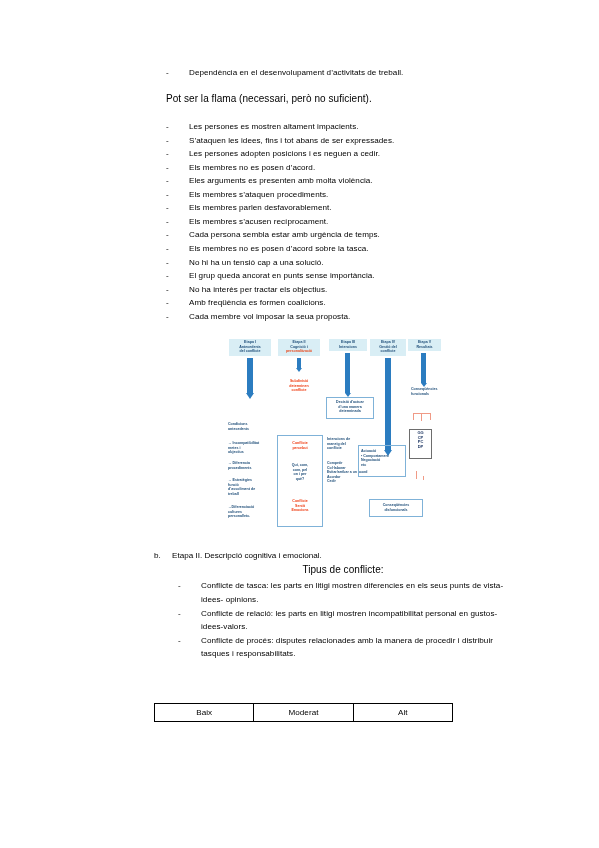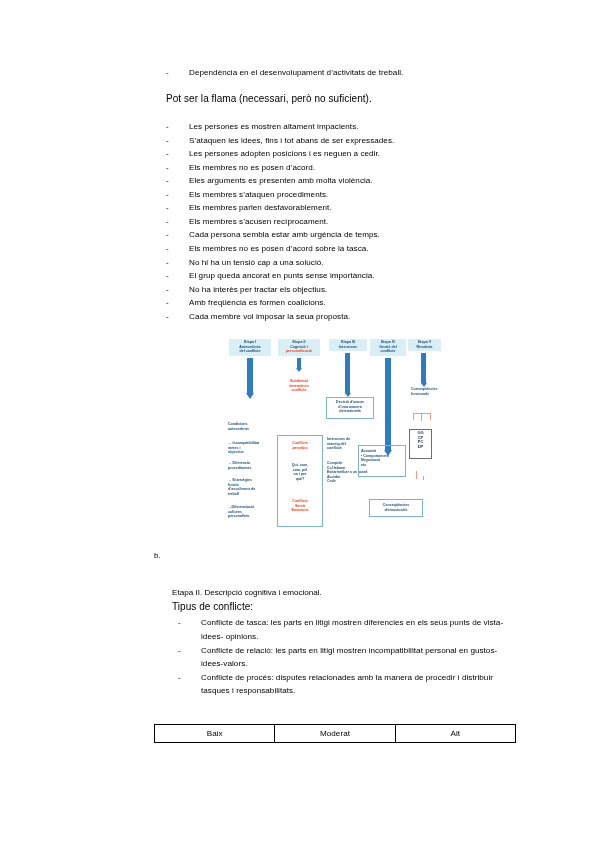--- a/index.html
+++ b/index.html
@@ -75,21 +75,21 @@
   
   .lettered {
     display: flex;
     font-size: 8.1px;
     line-height: 13.6px;
   }
   .lettered .marker {
     width: 18px;
     flex: 0 0 18px;
   }
-  .lettered .lettered-body { flex: 1 1 auto; margin-top: 37px; }
+  .lettered .lettered-body { flex: 1 1 auto; }
 
   
   .figure-wrap {
     margin-top: 14px;
     margin-bottom: 12px;
     display: flex;
     justify-content: center;
   }
   .diagram {
     position: relative;
@@ -184,22 +184,22 @@
     position: absolute;
     font-size: 3.5px;
     line-height: 4.4px;
     color: #1f4e79;
     font-weight: bold;
   }
 
   
   .tension-table {
     border-collapse: collapse;
-    width: 362px;
-    margin-top: 12px;
+    width: 299px;
+    margin-top: 28px;
     table-layout: fixed;
   }
   .tension-table td {
     border: 0.8px solid #000000;
     height: 15px;
     text-align: center;
     vertical-align: middle;
     font-size: 8.1px;
     letter-spacing: 0.05px;
   }
@@ -391,21 +391,21 @@
         <div class="dg-tick" style="left:191px; top:134px; width:0.9px; height:8px;"></div>
         <div class="dg-tick" style="left:198px; top:139px; width:0.9px; height:4px;"></div>
 
       </div>
     </div>
 
     <div class="lettered">
       <span class="marker">b.</span>
       <span class="lettered-body">Etapa II. Descripció cognitiva i emocional.</span>
     </div>
-    <p class="para" style="margin-left:18px;">Tipus de conflicte:</p>
+    <p class="para" style="margin-left:18px;text-align:center;">Tipus de conflicte:</p>
 
     <div style="height:3px;"></div>
 
     <div>
       <div class="dash-row lvl2">
           <span class="dash">-</span>
           <span class="dash-text">Conflicte de tasca: les parts en litigi mostren diferencies en els seus punts de vista- idees- opinions.</span>
         </div>
       <div class="dash-row lvl2">
           <span class="dash">-</span>

